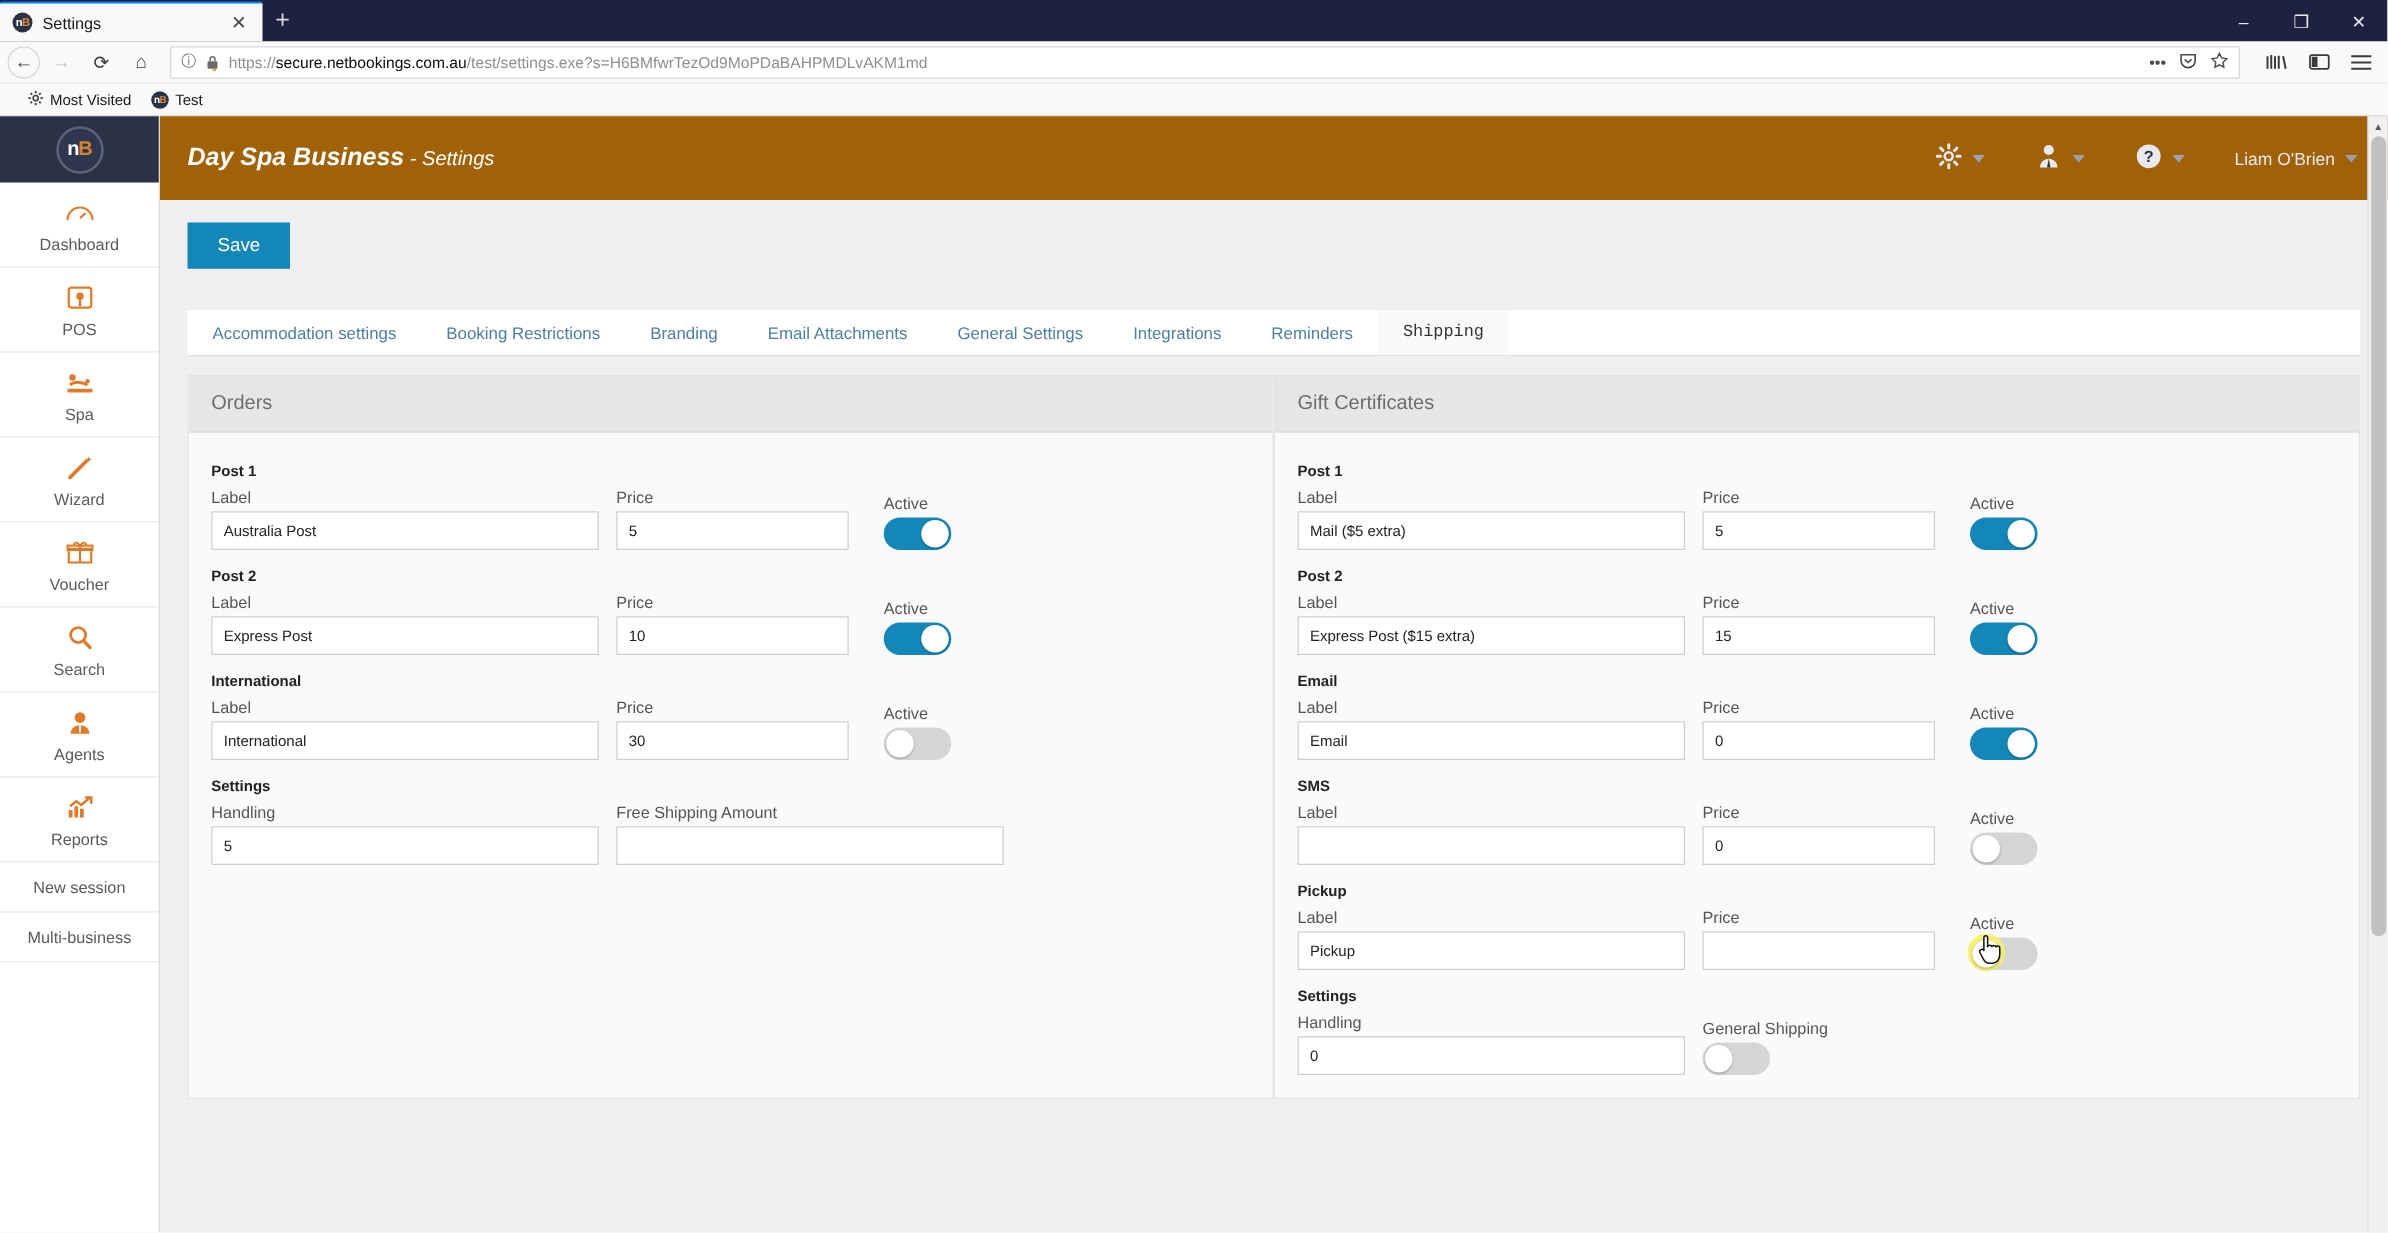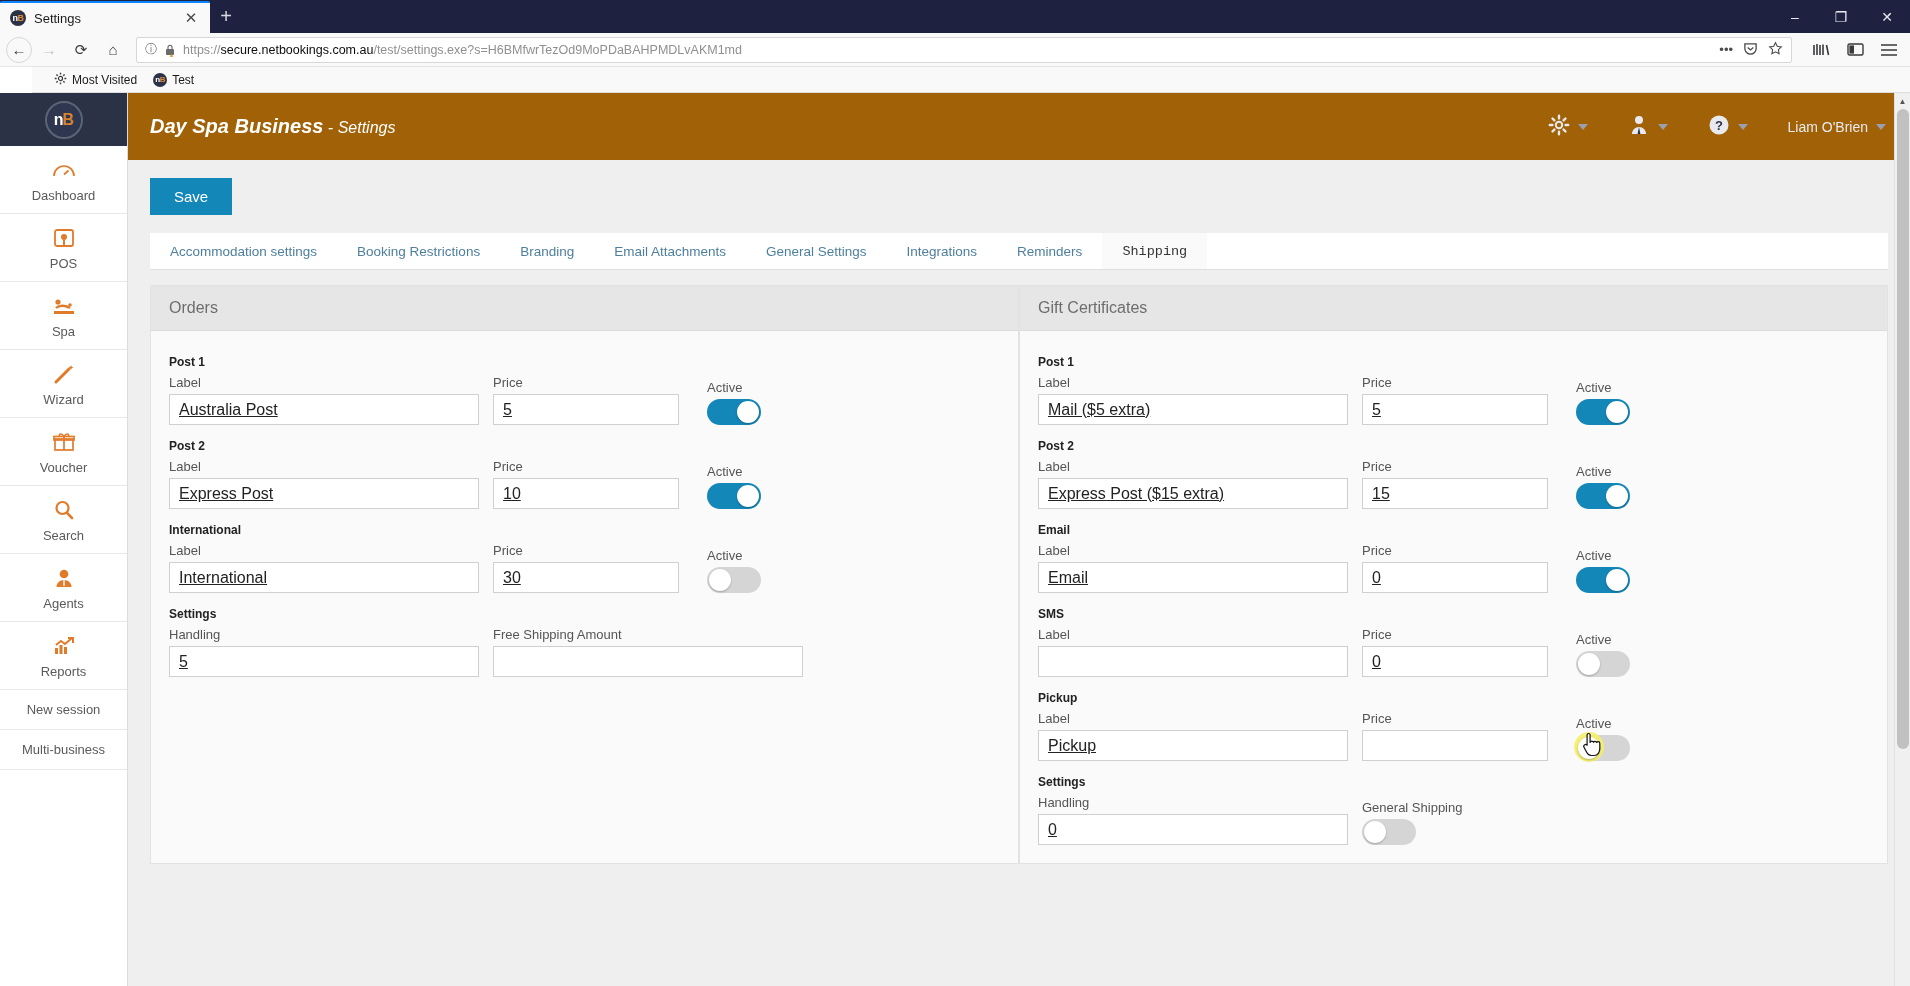--- a/index.html
+++ b/index.html
@@ -51,21 +51,21 @@
   }
   .urlbar .ident { color: #737373; font-size: 12px; }
   .lockwarn { position: relative; width: 14px; height: 14px; }
   .url-text { flex: 1 1 auto; color: #8f8f8f; white-space: nowrap; overflow: hidden; }
   .url-text .host { color: #0c0c0d; }
   .urlicons { display: flex; align-items: center; gap: 10px; color: #4a4a4f; font-size: 13px; }
   .navright { display: flex; align-items: center; gap: 4px; padding-left: 6px; }
 
   .bookmarks {
     height: 26px; background: #f9f9fa; display: flex; align-items: center;
-    padding: 0 22px; gap: 16px; border-bottom: 1px solid #dedee0; margin-left: 32px;
+    padding: 0 22px; gap: 16px; border-bottom: 1px solid #dedee0;
   }
   .bm { display: flex; align-items: center; gap: 5px; font-size: 12px; color: #1a1a1a; }
   .bm .favicon {
     width: 14px; height: 14px; border-radius: 50%; background: #2b3245; color: #fff;
     font-size: 8px; font-weight: bold; display: flex; align-items: center; justify-content: center;
     letter-spacing: -0.5px;
   }
   .bm .favicon b { color: #e08a3c; }
 
   
@@ -104,21 +104,21 @@
     border-right: 5px solid transparent; border-top: 6px solid #9aa0b0; }
 
   .page { flex: 1 1 auto; background: #efeff0; padding: 18px 22px 0 22px; overflow: hidden; }
 
   .savebtn {
     display: inline-block; background: #1387b8; color: #ffffff; font-size: 15px;
     padding: 10px 24px; border: none; cursor: pointer;
   }
 
   .tabs {
-    margin-top: 18px; background: #ffffff; display: flex; align-items: stretch;
+    margin-top: 33px; background: #ffffff; display: flex; align-items: stretch;
     border-bottom: 1px solid #dfdfdf; height: 37px;
   }
   .tab {
     padding: 0 20px; display: flex; align-items: center; font-size: 13.5px;
     color: #4d7f9e; background: #ffffff; white-space: nowrap;
   }
   .tab.active { color: #343434; background: #fafafa; font-family: Liberation Mono, monospace; }
 
   .panels { display: flex; margin-top: 15px; }
   .panel { flex: 1 1 0; background: #fafafa; border: 1px solid #e2e2e2; min-width: 0; }
@@ -129,22 +129,22 @@
   .panel-body { padding: 10px 18px 18px 18px; }
 
   .section-title { font-size: 12px; font-weight: bold; color: #222; margin: 14px 0 6px; }
   .row { display: flex; align-items: flex-end; gap: 14px; }
   .fld { display: flex; flex-direction: column; gap: 4px; }
   .fld.label-col { flex: 0 0 310px; }
   .fld.price-col { flex: 0 0 186px; }
   .fld.wide-col { flex: 0 0 310px; }
   .fld-label { font-size: 13px; color: #555; }
   .fld input {
-    height: 31px; border: 1px solid #cfcfcf; background: #ffffff; font-size: 16px;
-    color: #222; padding: 0 9px; font-family: "Liberation Sans", sans-serif; width: 100%; text-decoration: underline;
+    height: 31px; border: 1px solid #cfcfcf; background: #ffffff; font-size: 12px;
+    color: #222; padding: 0 9px; font-family: "Liberation Sans", sans-serif; width: 100%;
   }
   .toggle-col { display: flex; flex-direction: column; gap: 4px; align-items: flex-start;
     padding-left: 14px; position: relative; }
   .switch {
     width: 54px; height: 26px; border-radius: 13px; background: #d5d5d5;
     position: relative; cursor: pointer; flex: 0 0 auto;
   }
   .switch .knob {
     position: absolute; top: 2px; left: 2px; width: 22px; height: 22px; border-radius: 50%;
     background: #ffffff; box-shadow: 0 1px 2px rgba(0,0,0,.25);

